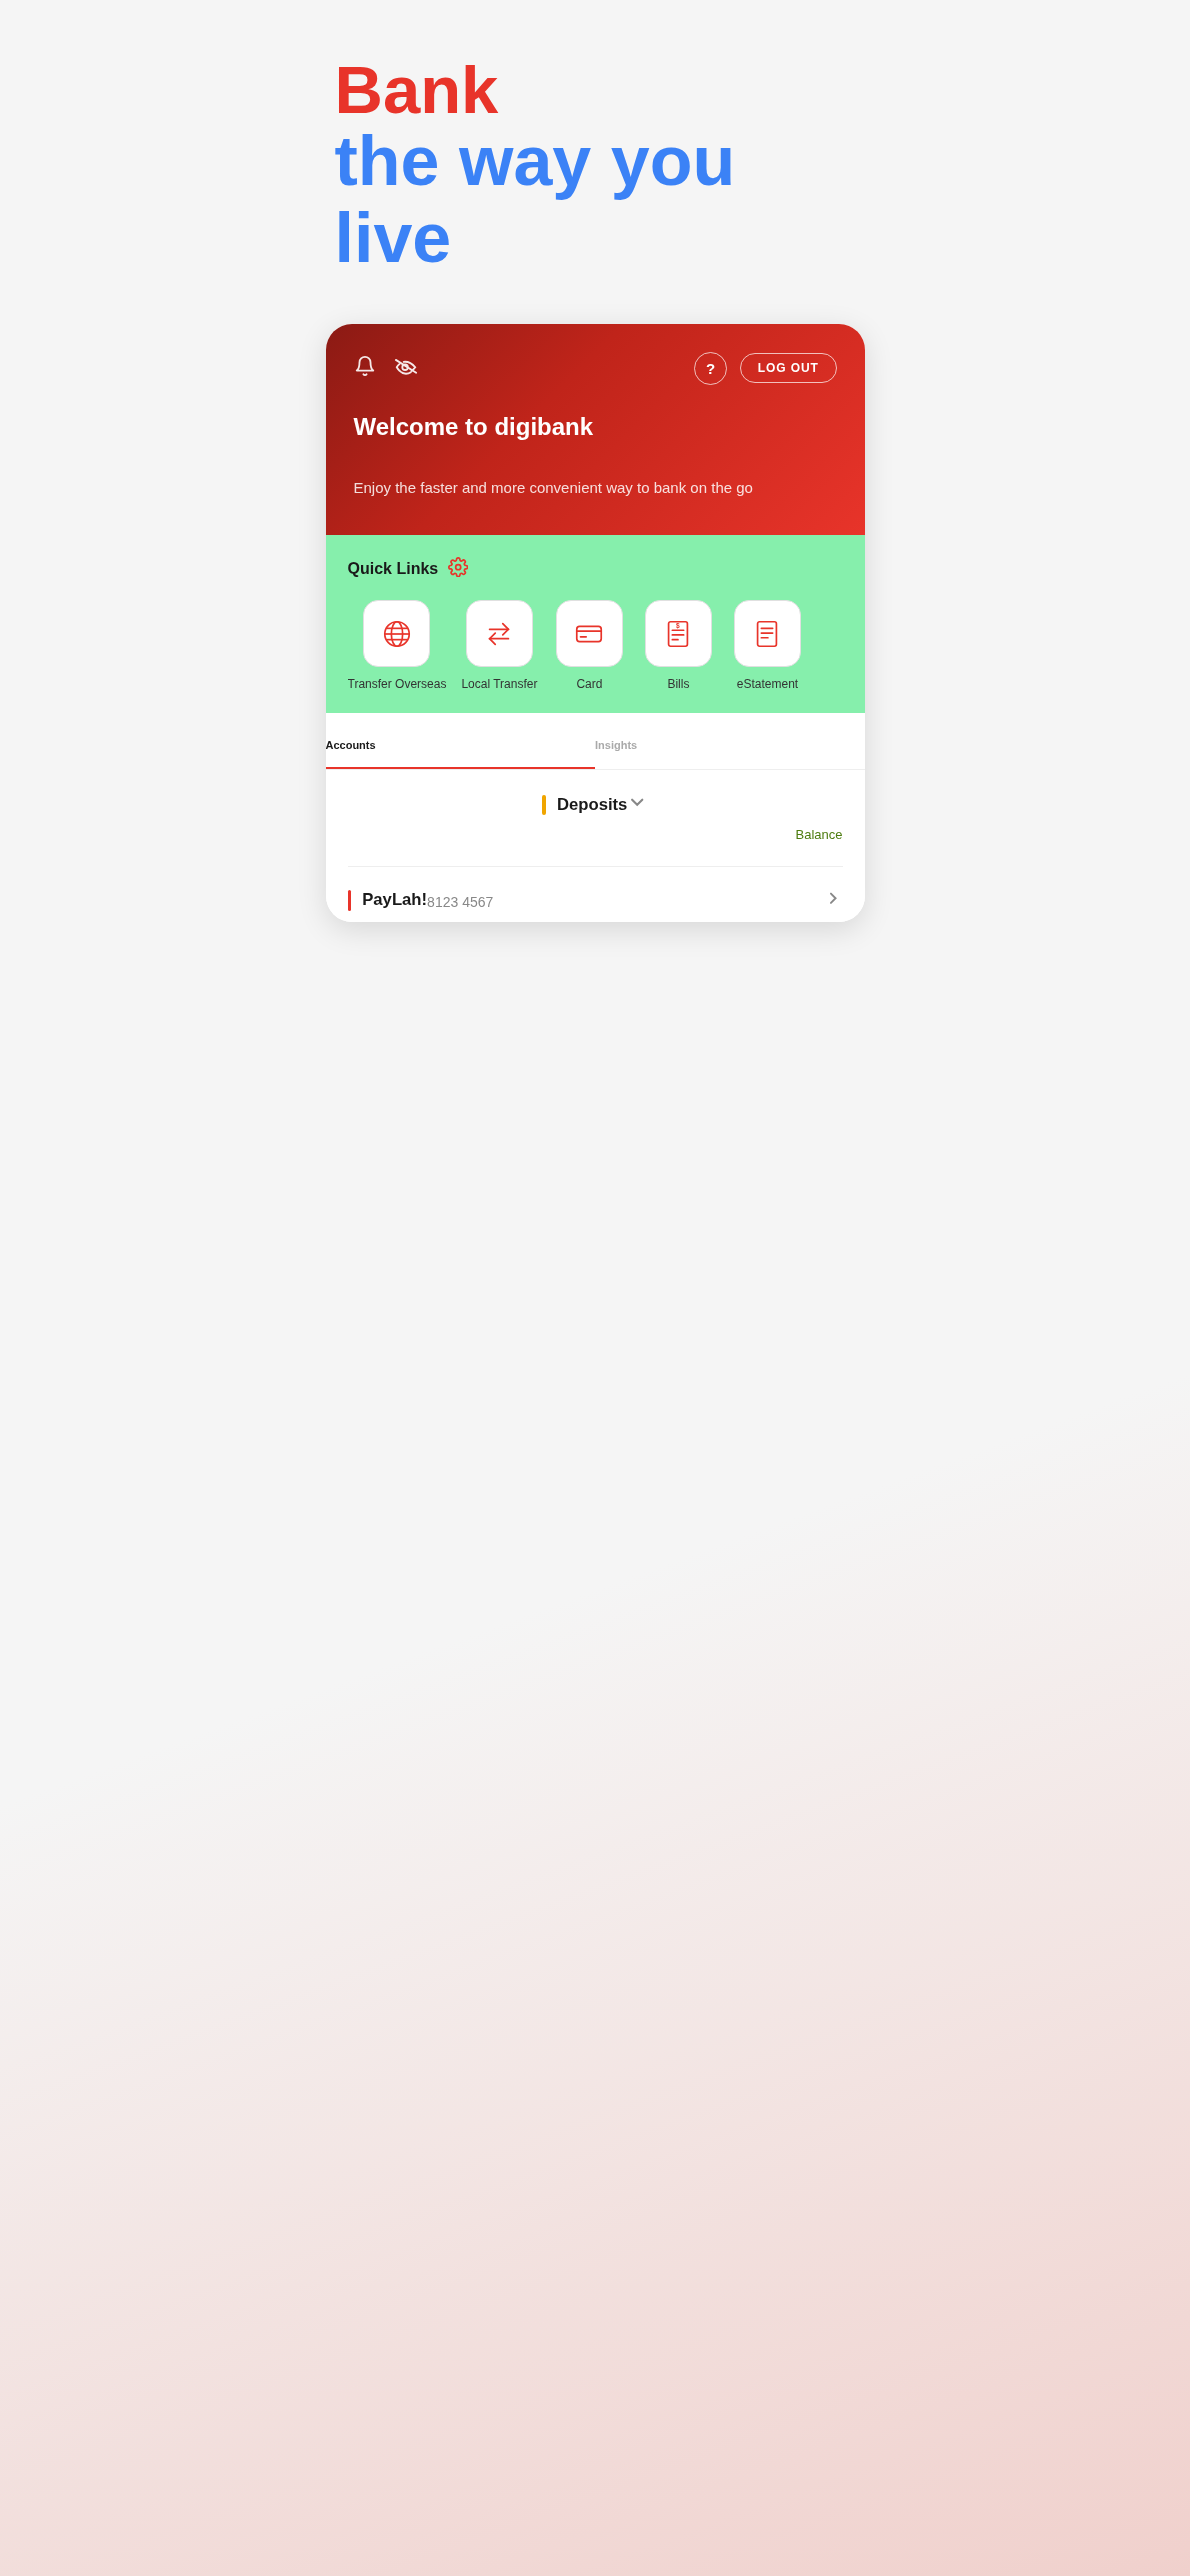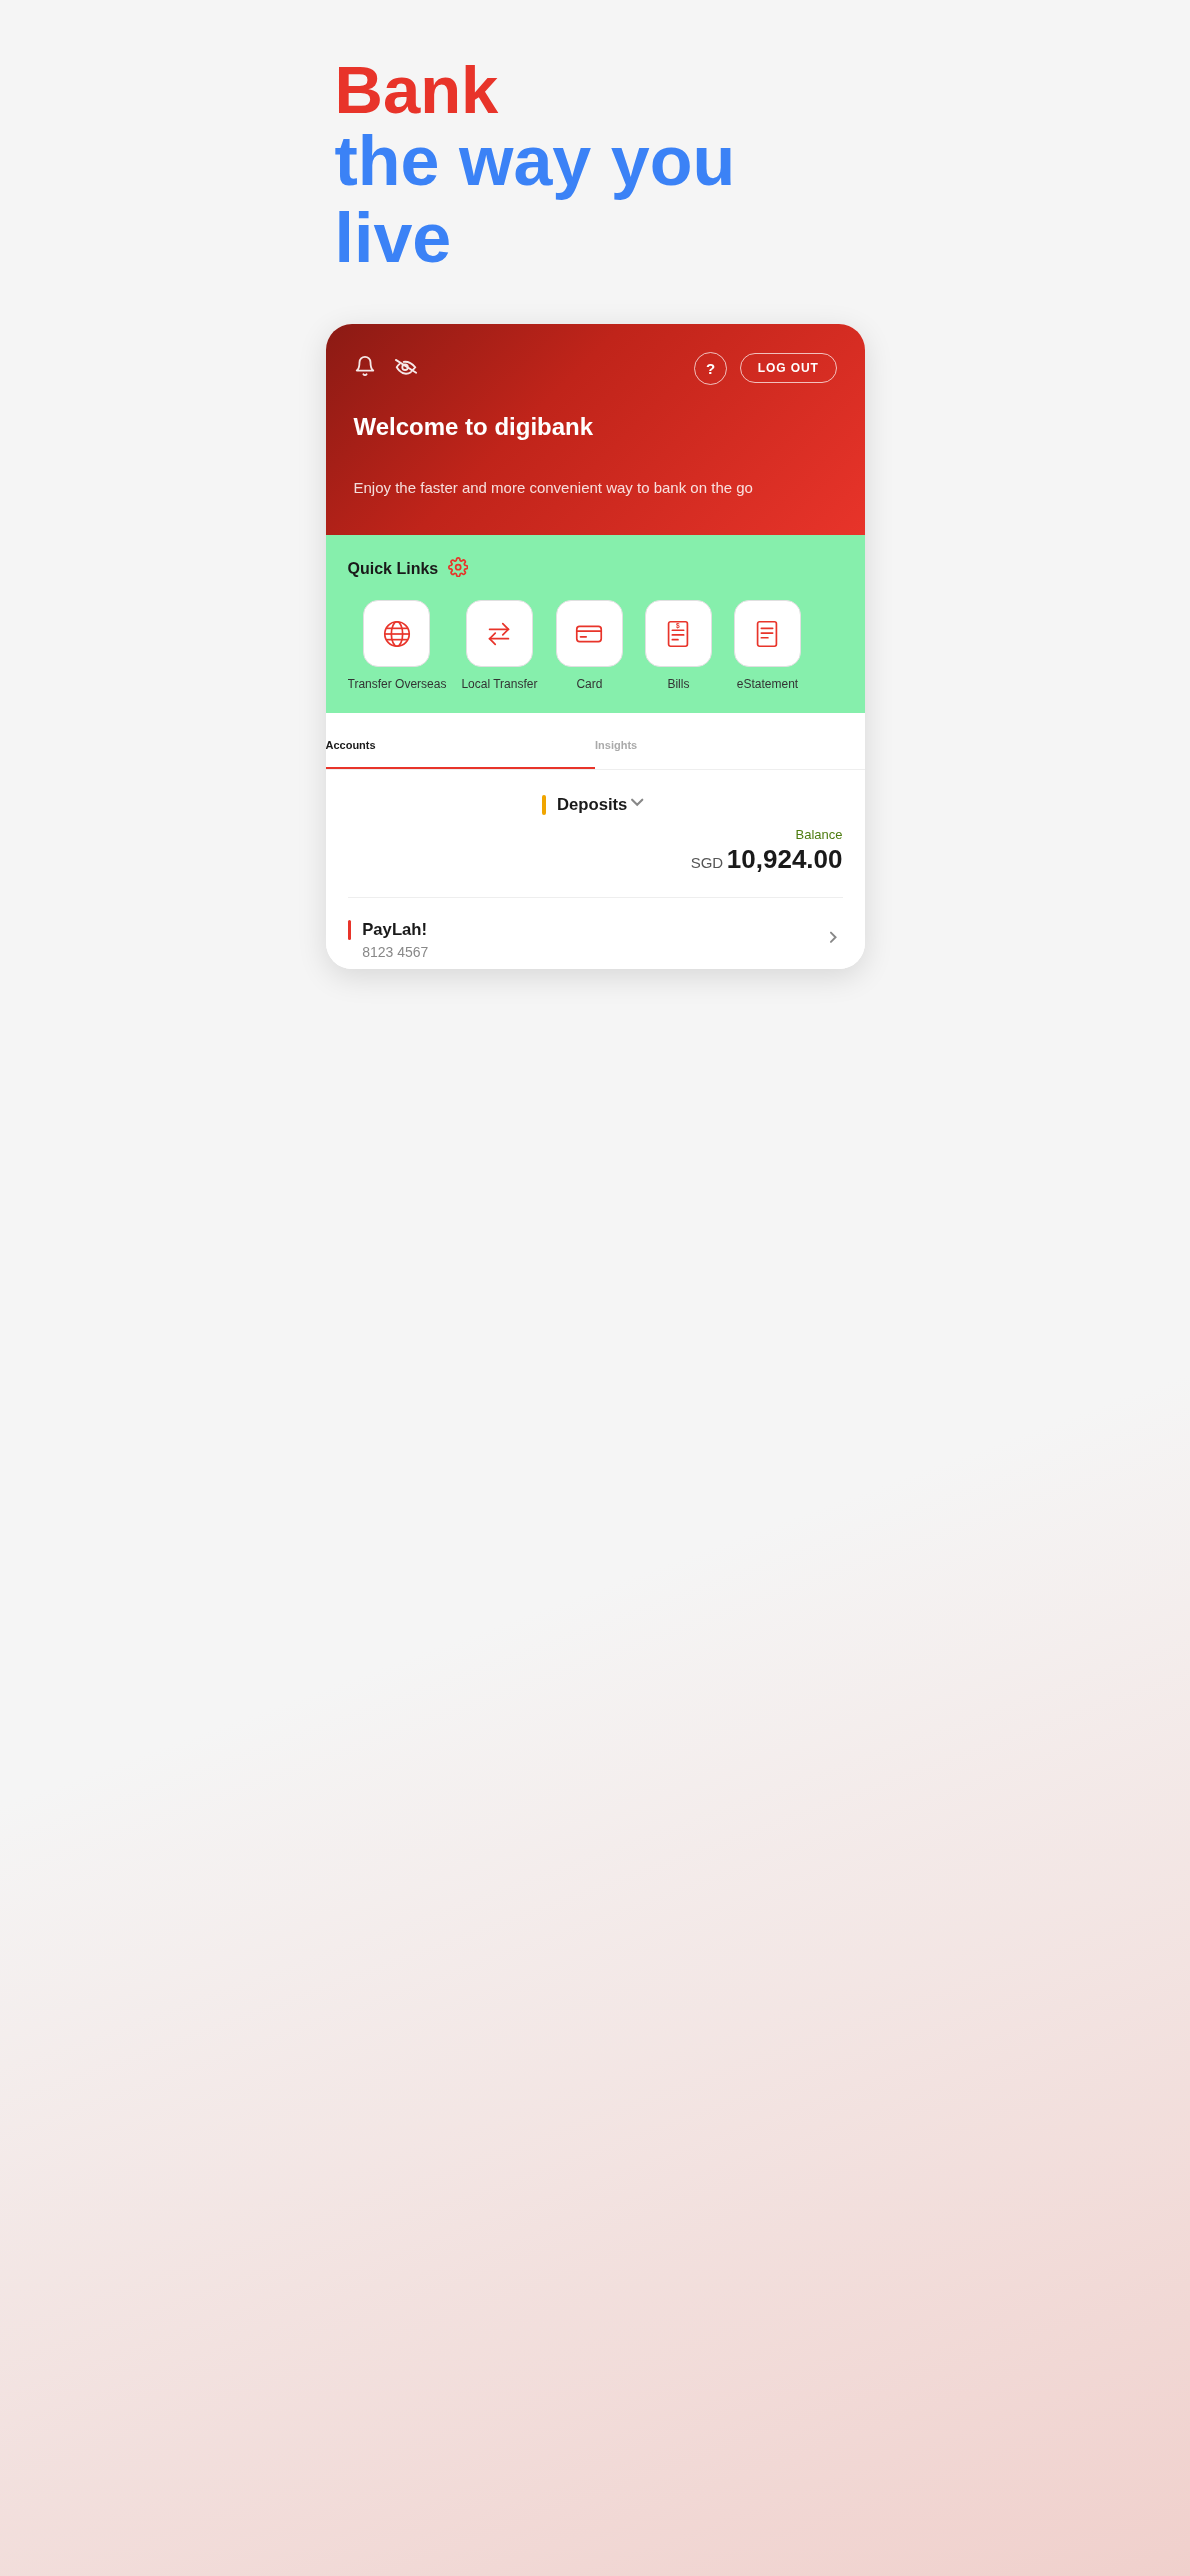--- a/index.html
+++ b/index.html
@@ -249,21 +249,21 @@
       align-items: center;
       padding: 22px 0 9.3px 0;
     }
     .paylah-left {
       display: flex;
       align-items: flex-start;
       gap: 11px;
     }
     .paylah-info {
       display: flex;
-      flex-direction: column;
+      flex-direction: row;
     }
     .paylah-title {
       font-size: 16.7px;
       font-weight: 600;
       color: #1a1a1a;
     }
     .paylah-number {
       font-size: 14px;
       color: #888;
       margin-top: 3.7px;
@@ -401,23 +401,20 @@
           <span class="account-group-name">Deposits</span>
         </div>
         <span class="chevron-icon">
           <svg width="20.4" height="20.4" viewBox="0 0 24 24" fill="none" stroke="#888" stroke-width="2.5" stroke-linecap="round">
             <polyline points="6 9 12 15 18 9"></polyline>
           </svg>
         </span>
       </div>
       <div class="balance-row">
         <div class="balance-label">Balance</div>
-        <div class="balance-amount">
-          <span class="balance-currency">SGD</span><span>10,924.00</span>
-        </div>
       </div>
     </div>
 
 
     <div class="paylah-row">
       <div class="paylah-left">
         <div class="accent-bar accent-bar-red"></div>
         <div class="paylah-info">
           <span class="paylah-title">PayLah!</span>
           <span class="paylah-number">8123 4567</span>

